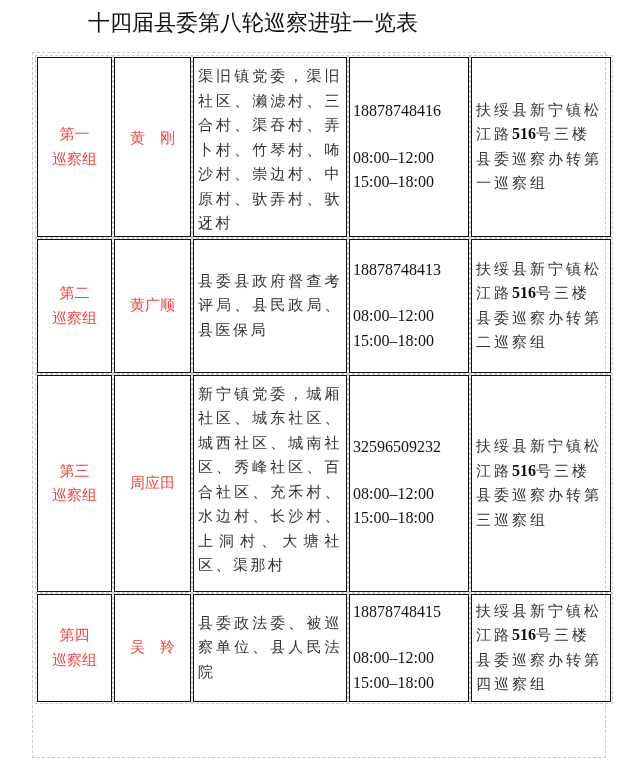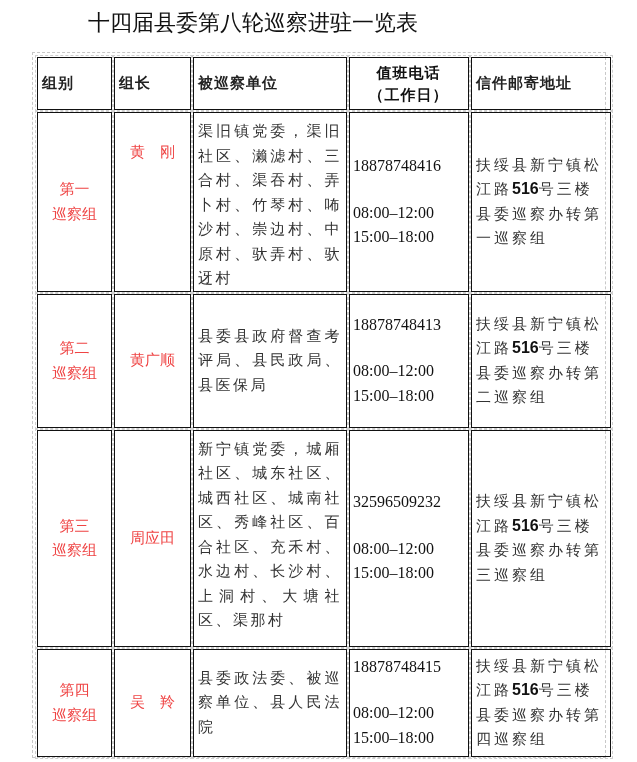--- a/index.html
+++ b/index.html
@@ -27,57 +27,47 @@
     border: 1.5px solid #111; outline: 1px dashed #cfcfcf; outline-offset: 1px;
     vertical-align: middle; padding: 0 4px; box-sizing: border-box;
     font-size: 15px; line-height: 24.5px;
   }
   .hdr td { height: 53px; font-weight: bold; font-family: "DejaVu Serif", serif; font-size: 15px; letter-spacing: 1px; }
   .hdr .c4 { text-align: center; line-height: 22px; }
   .c1, .c2 { text-align: center; color: #ef4444; }
   .c3 { vertical-align: top; padding-top: 6px; letter-spacing: 2.5px; color: #333; text-align: justify; }
   .c4 { font-family: "Liberation Serif", "DejaVu Serif", serif; font-size: 16px; color: #111; padding-left: 3px; }
   .c5 { letter-spacing: 3px; color: #333; line-height: 24.5px; }
-  .num { font-family: Liberation Sans, sans-serif; font-weight: bold; font-size: 16px; letter-spacing: 0; color: #111; }
+  .num { font-family: Liberation Serif, serif; font-weight: bold; font-size: 16px; letter-spacing: 0; color: #111; }
   .ph { display: block; }
   .gap { display: block; height: 22px; }
 </style>
 </head>
 <body>
 
 <div class="title"><span>十四届县委第八轮巡察进驻一览表</span></div>
 
 <div class="table-wrap"></div>
 
 <table>
   <colgroup>
     <col style="width:75px">
     <col style="width:77px">
     <col style="width:154px">
     <col style="width:120px">
     <col style="width:140px">
   </colgroup>
   <tbody>
-      <tr class="hdr">
-    <td class="h1">组别</td>
-    <td class="h2">组长</td>
-    <td class="h3">被巡察单位</td>
-    <td class="c4" style="font-weight:bold;font-family:'DejaVu Serif',serif;font-size:15px;letter-spacing:1px;">
-      <span class="ph">值班电话</span>
-      <span class="ph">（工作日）</span>
-    </td>
-    <td class="h5">信件邮寄地址</td>
-  </tr>
 
   <tr style="height:170px">
     <td class="c1">
       <span class="ph">第一</span>
       <span class="ph">巡察组</span>
     </td>
-    <td class="c2" style="vertical-align:top;padding-top:27px;">黄　刚</td>
+    <td class="c2" style="vertical-align:top;padding-top:68px;">黄　刚</td>
     <td class="c3">渠旧镇党委，渠旧社区、濑滤村、三合村、渠吞村、弄卜村、竹琴村、咘沙村、崇边村、中原村、驮弄村、驮迓村</td>
     <td class="c4">
       <span class="ph">18878748416</span>
       <span class="gap"></span>
       <span class="ph">08:00–12:00</span>
       <span class="ph">15:00–18:00</span>
     </td>
     <td class="c5">
       <span>扶绥县新宁镇松江路</span><span class="num">516</span><span>号三楼县委巡察办转第一巡察组</span>
     </td>

